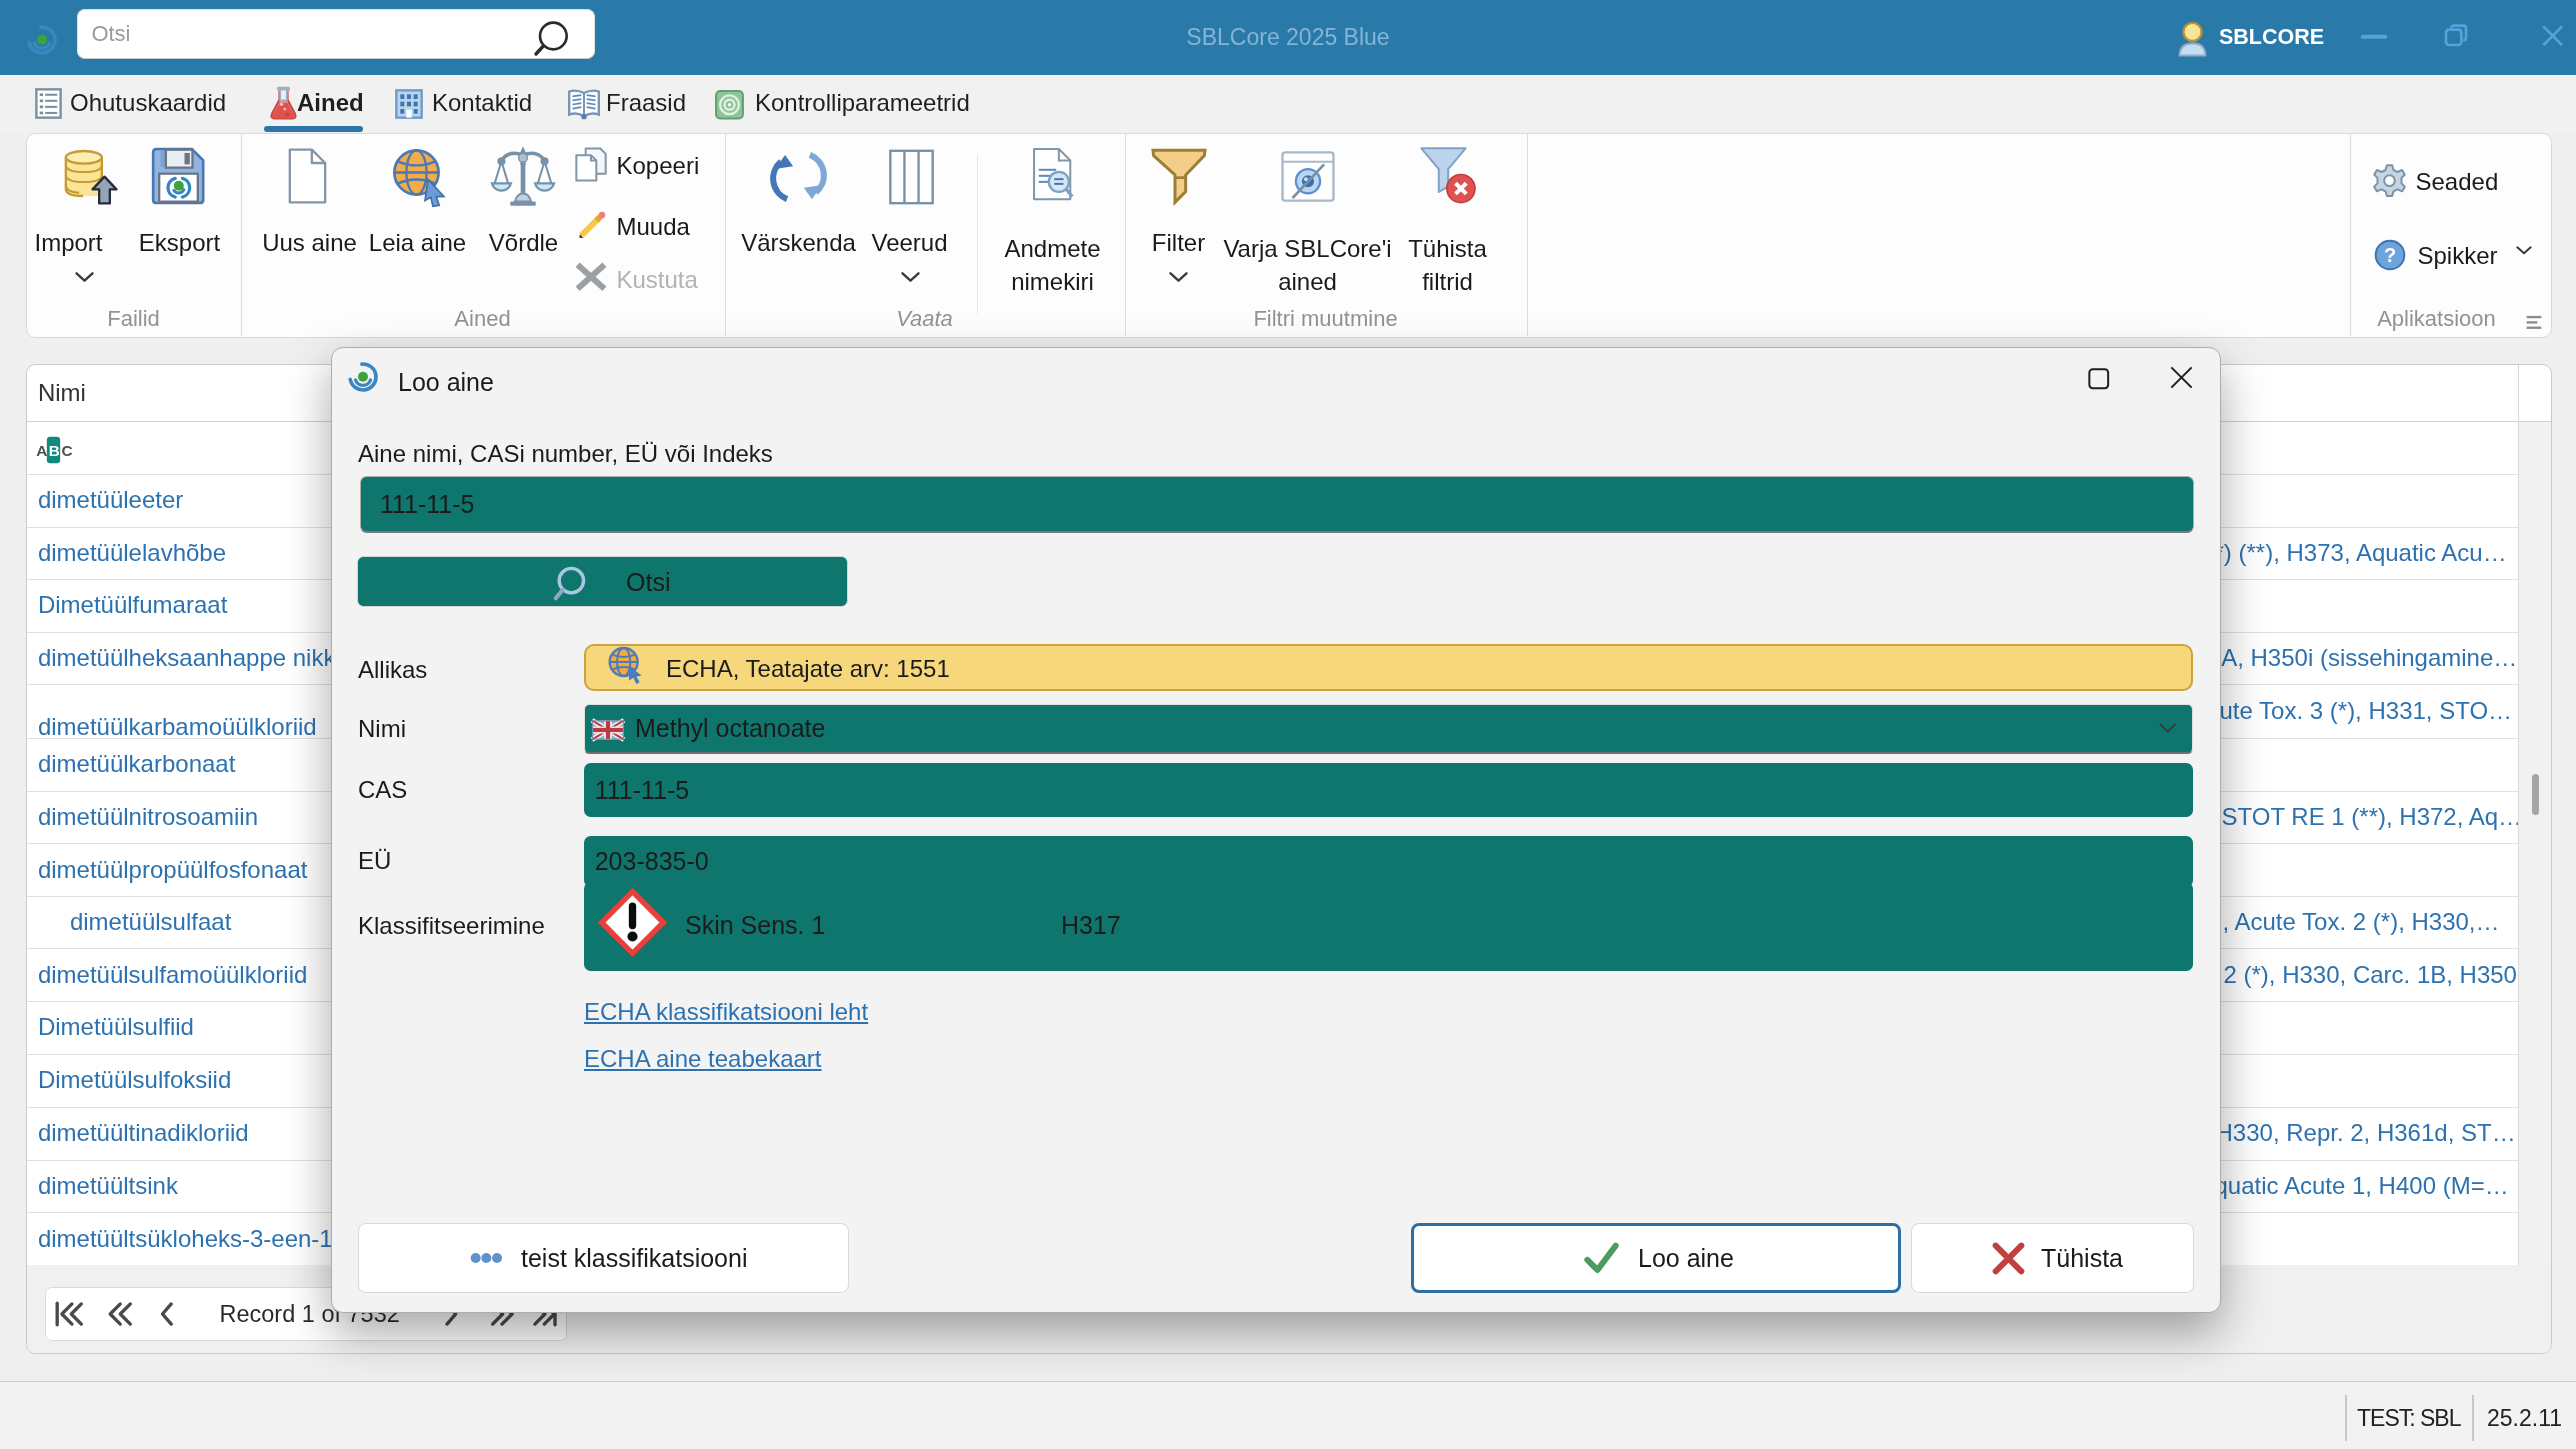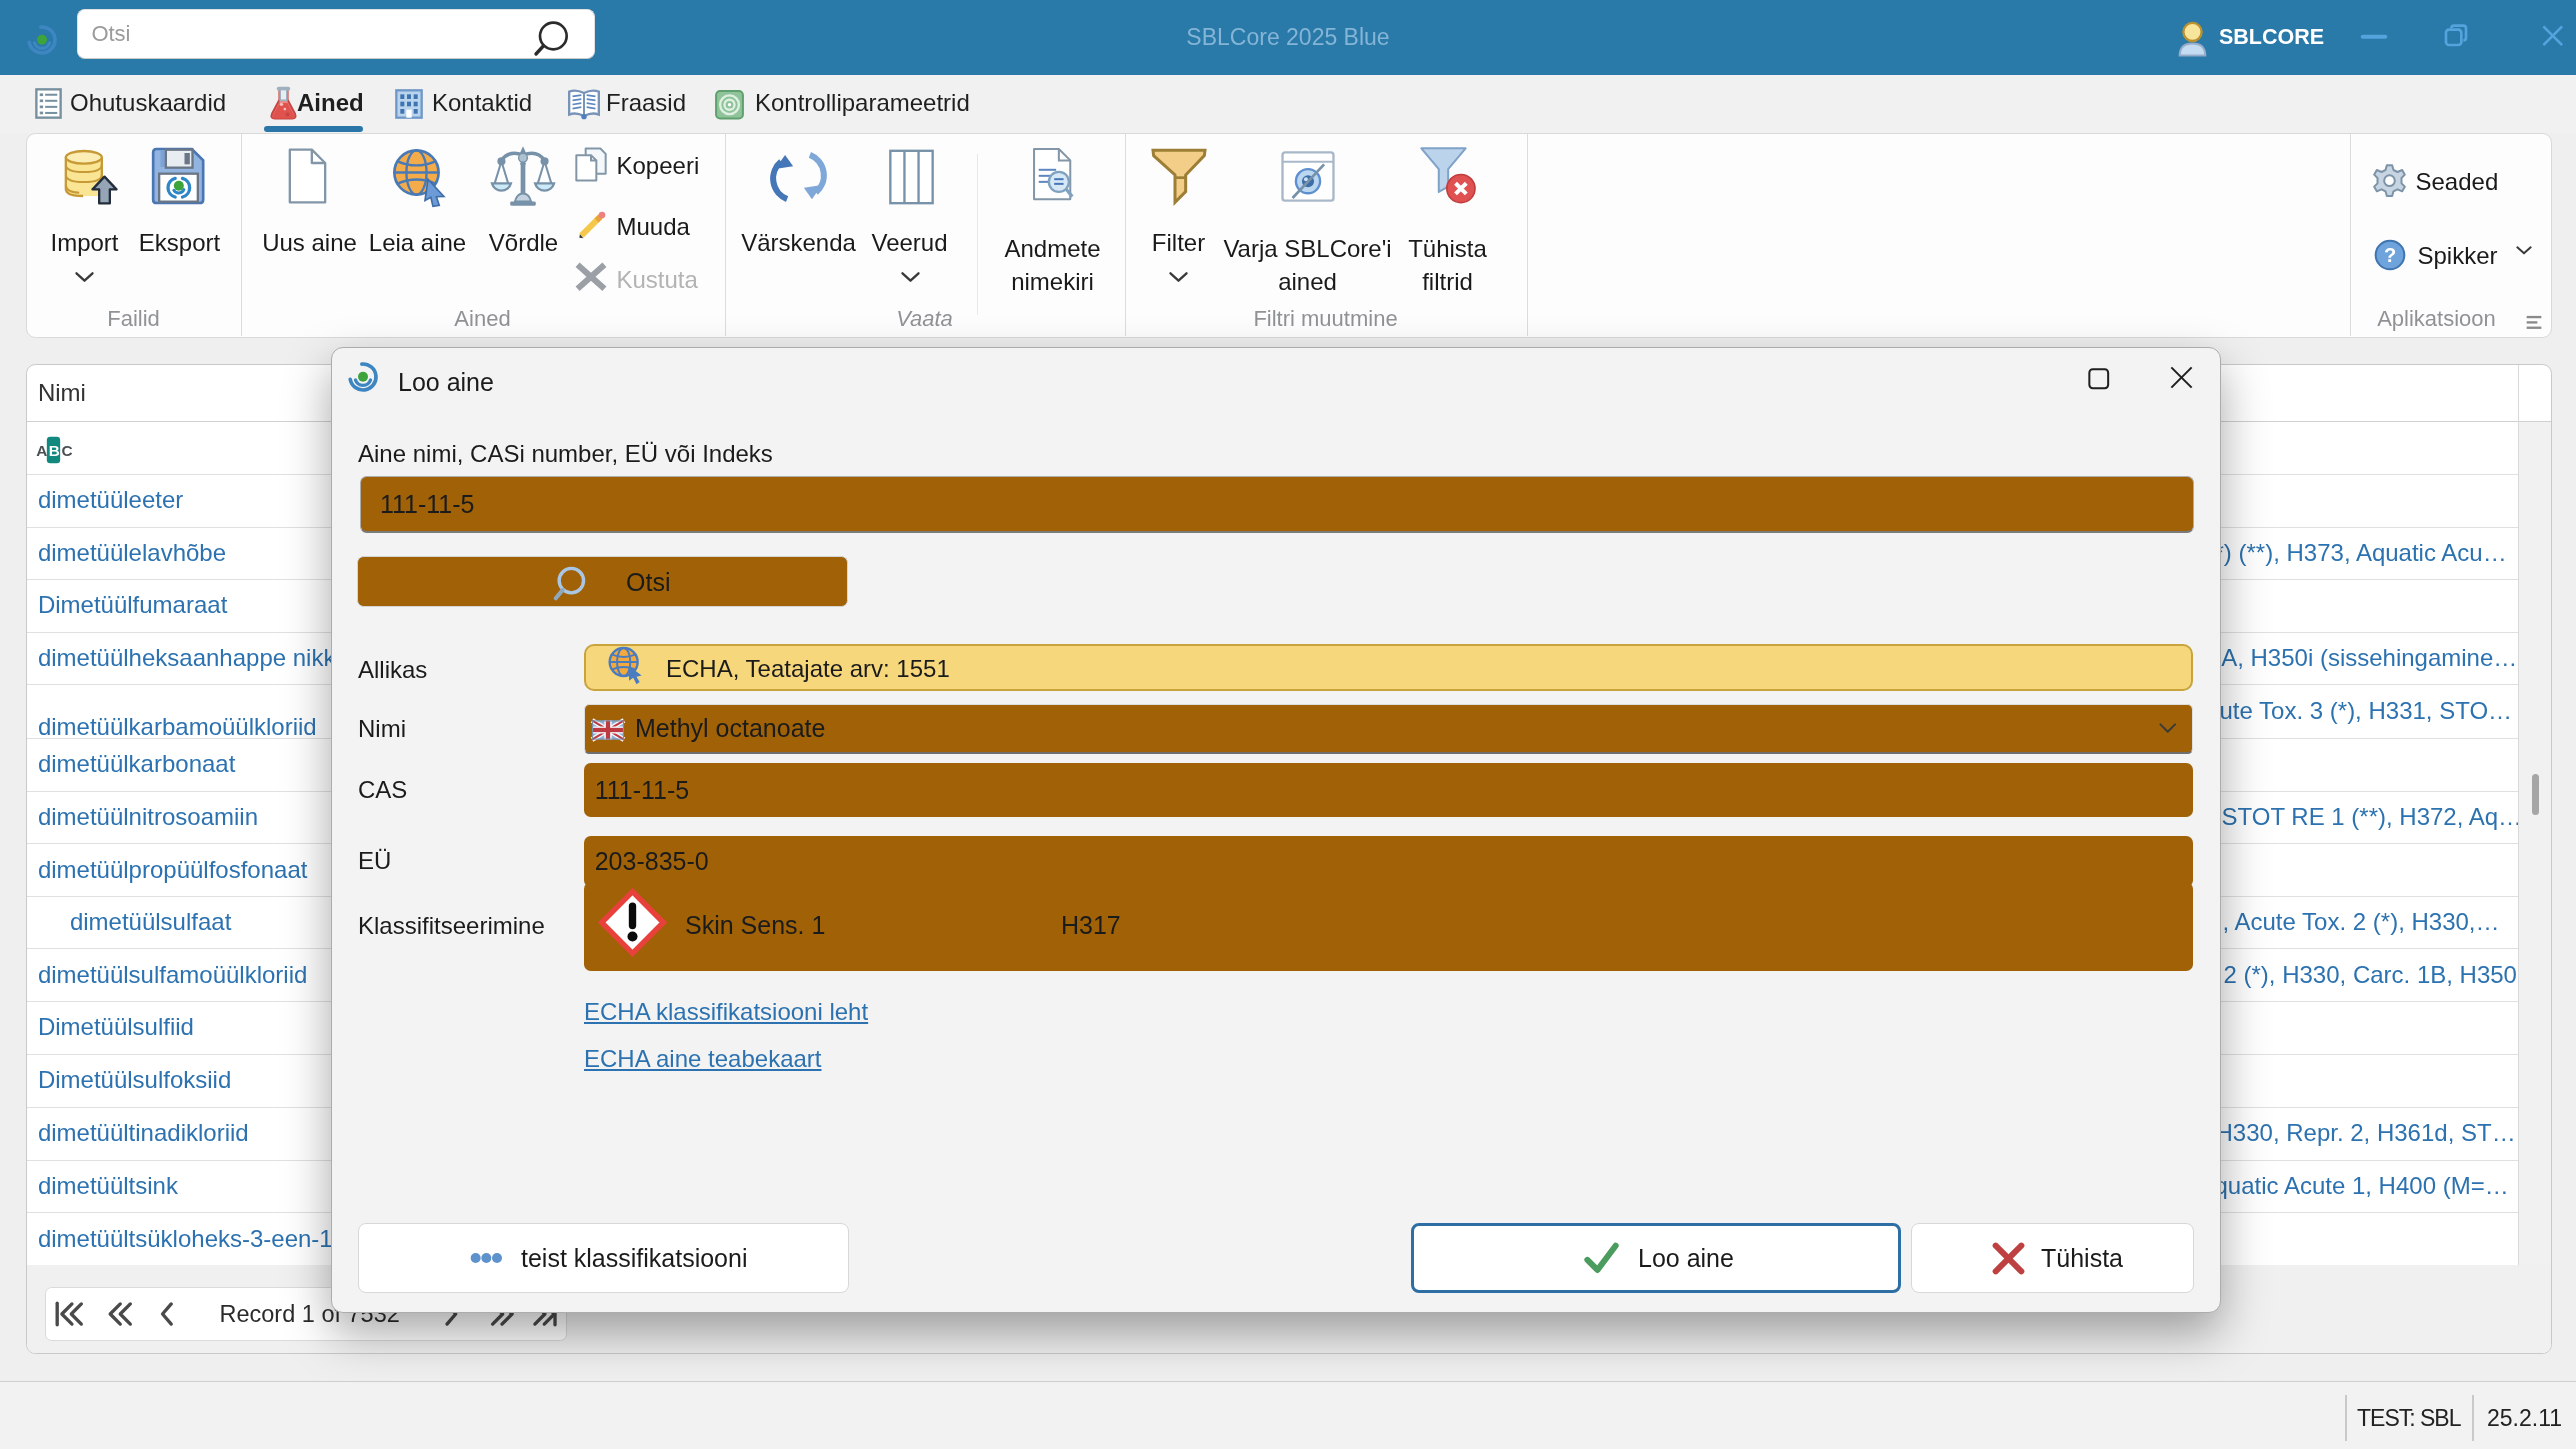--- a/index.html
+++ b/index.html
@@ -42,21 +42,21 @@
   #nimi-h { position:absolute; left:11.4px; top:0px; width:268px; height:56px; line-height:56px; font-size:24px; color:#333; }
 
   
   #statusbar { position:absolute; left:0; top:1381px; width:2576px; height:68px; background:#F2F2F2; border-top:1.3px solid #CFCFCF; }
   .statustext { position:absolute; top:23px; font-size:23px; color:#222; white-space:nowrap; }
   .statussep { position:absolute; top:12.8px; width:2px; height:46px; background:#C9C9C9; }
 
   
   #dialog { position:absolute; left:331px; top:347px; width:1890px; height:966px; background:#F3F3F3; border:0.7px solid #ACACAC; border-radius:12px; box-shadow:0 20px 47px rgba(0,0,0,0.35);padding-left:27px; }
   .dlabel { position:absolute; left:26px; font-size:24px; color:#1B1B1B; white-space:nowrap; }
-  .dinput { position:absolute; background:#a16207; border-radius:6.7px; }
+  .dinput { position:absolute; background:#0f766e; border-radius:6.7px; }
   #dialog svg { z-index:3; }
   #d-title { position:absolute; left:66px; top:20px; font-size:25px; color:#1B1B1B; }
   #d-input1 { left:27.5px; top:128px; width:1834px; height:57px; border:1.3px solid #ADADAD; border-bottom:2px solid #7A7A7A; font-size:25px; color:#1B1B1B; line-height:54px; padding-left:19.5px; }
   #d-otsi { left:25px; top:208px; width:491px; height:51px; border:1.3px solid #D5D5D5; }
   #d-otsi span { position:absolute; left:268px; top:10.7px; font-size:25px; color:#1B1B1B; }
   #d-yellow { position:absolute; left:252px; top:296px; width:1609px; height:47px; background:#F6D77C; border:2px solid #C9A43D; border-radius:10px; }
   #d-yellow span { position:absolute; left:80px; top:8.7px; font-size:24px; color:#1B1B1B; }
   #d-select { left:252px; top:356px; width:1609px; height:50px; border:1.3px solid #DEDEDE; border-bottom:2px solid #6F6F6F; border-radius:5.4px; }
   #d-select span { position:absolute; left:50px; top:9.4px; font-size:25px; color:#1B1B1B; }
   #d-cas { left:252px; top:415px; width:1609px; height:54px; }
@@ -161,21 +161,21 @@
   </svg>
 </div>
 
 <div id="ribbon">
   <div class="vsep" style="left:214px;"></div>
   <div class="vsep" style="left:698px;"></div>
   <div class="vsep2" style="left:950px;"></div>
   <div class="vsep" style="left:1098px;"></div>
   <div class="vsep" style="left:1500px;"></div>
   <div class="vsep" style="left:2323px;"></div>
-  <span class="caption" style="left:58px; top:95px;">Import</span>
+  <span class="caption" style="left:42px; top:95px;">Import</span>
   <span class="caption" style="left:153px; top:95px;">Eksport</span>
   <span class="caption" style="left:283px; top:95px;">Uus aine</span>
   <span class="caption" style="left:391px; top:95px;">Leia aine</span>
   <span class="caption" style="left:497px; top:95px;">Võrdle</span>
   <span class="caption2" style="left:590px; top:17.5px;">Kopeeri</span>
   <span class="caption2" style="left:590px; top:79px;">Muuda</span>
   <span class="caption2 gray" style="left:590px; top:132px;">Kustuta</span>
   <span class="caption" style="left:772px; top:95px;">Värskenda</span>
   <span class="caption" style="left:883px; top:95px;">Veerud</span>
   <span class="caption" style="left:1026px; top:101px;">Andmete</span>

